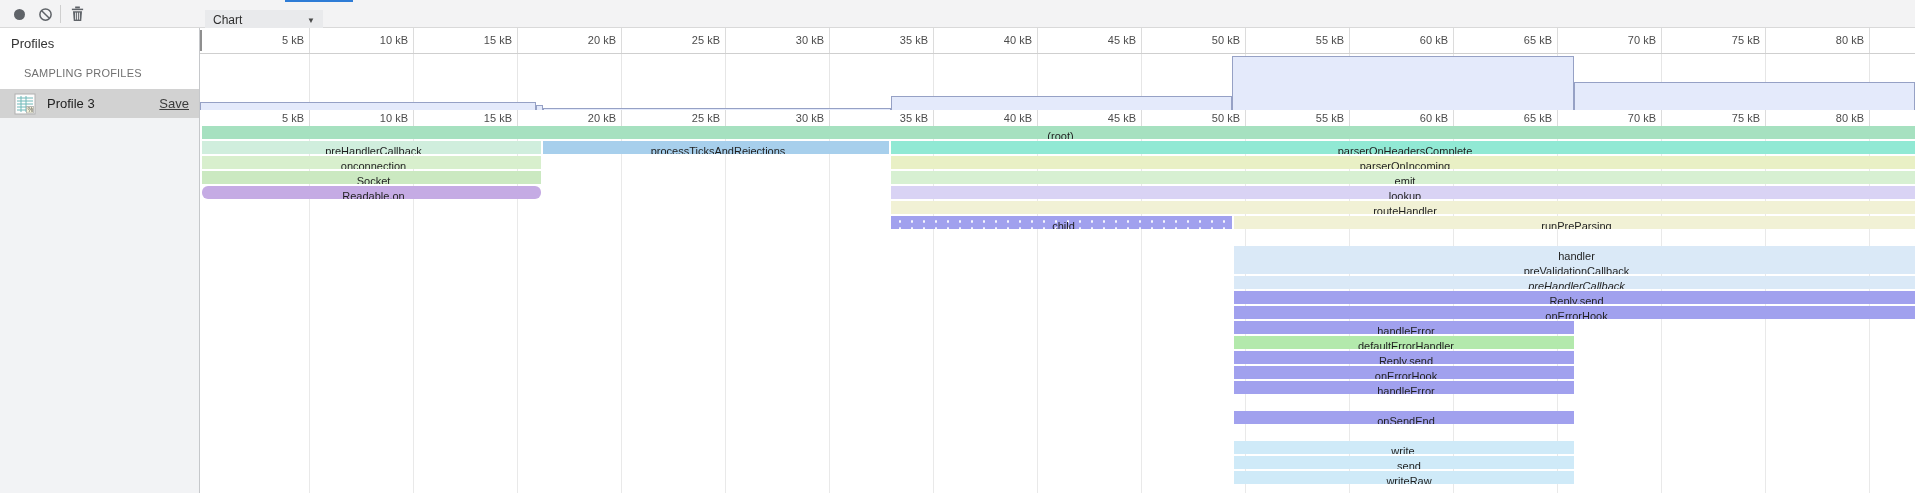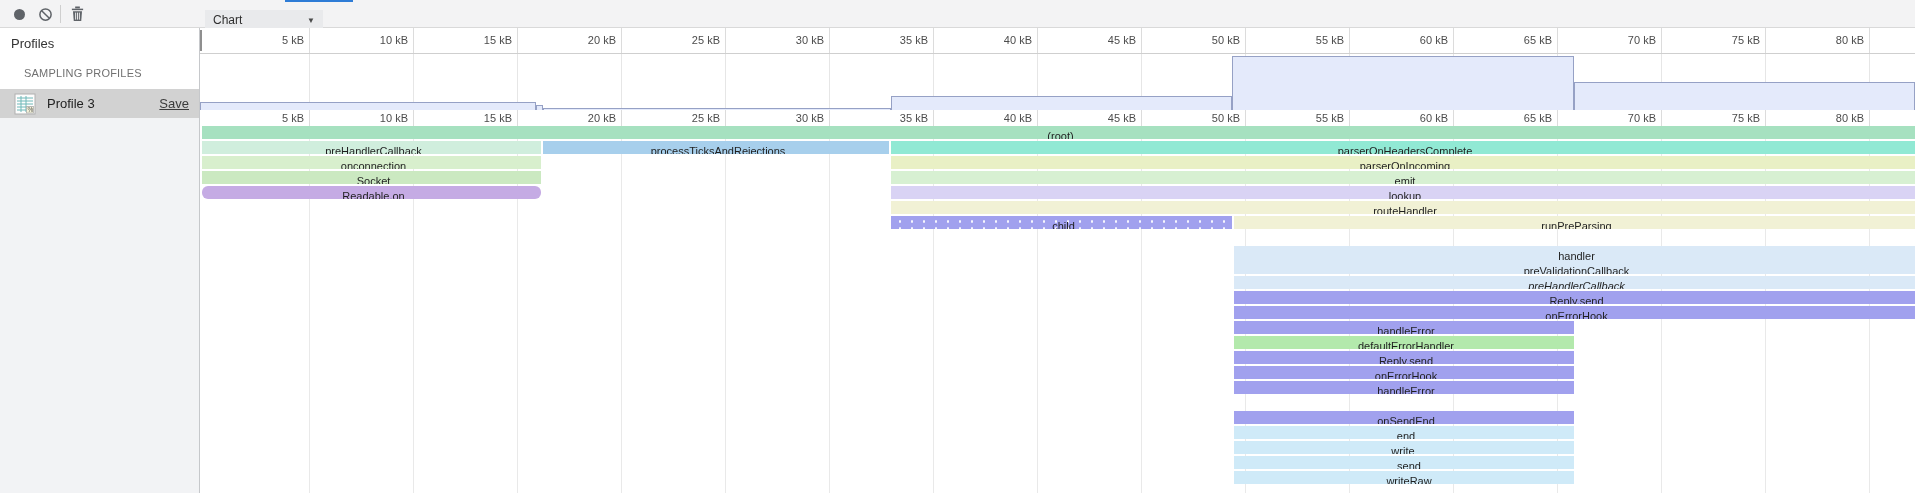--- a/index.html
+++ b/index.html
@@ -243,20 +243,19 @@
         <div class="bar" style="left: 1034px; top: 135px; width: 681px; height: 13px; background-color: rgb(218, 233, 247);"><span class="bar-label">preValidationCallback</span></div>
         <div class="bar" style="left: 1034px; top: 150px; width: 681px; height: 13px; background-color: rgb(218, 233, 247); font-style: italic;"><span class="bar-label">preHandlerCallback</span></div>
         <div class="bar" style="left: 1034px; top: 165px; width: 681px; height: 13px; background-color: rgb(161, 161, 238);"><span class="bar-label">Reply.send</span></div>
         <div class="bar" style="left: 1034px; top: 180px; width: 681px; height: 13px; background-color: rgb(161, 161, 238);"><span class="bar-label">onErrorHook</span></div>
         <div class="bar" style="left: 1034px; top: 195px; width: 340px; height: 13px; background-color: rgb(161, 161, 238);"><span class="bar-label">handleError</span></div>
         <div class="bar" style="left: 1034px; top: 210px; width: 340px; height: 13px; background-color: rgb(179, 233, 172);"><span class="bar-label">defaultErrorHandler</span></div>
         <div class="bar" style="left: 1034px; top: 225px; width: 340px; height: 13px; background-color: rgb(161, 161, 238);"><span class="bar-label">Reply.send</span></div>
         <div class="bar" style="left: 1034px; top: 240px; width: 340px; height: 13px; background-color: rgb(161, 161, 238);"><span class="bar-label">onErrorHook</span></div>
         <div class="bar" style="left: 1034px; top: 255px; width: 340px; height: 13px; background-color: rgb(161, 161, 238);"><span class="bar-label">handleError</span></div>
         <div class="bar" style="left: 1034px; top: 285px; width: 340px; height: 13px; background-color: rgb(161, 161, 238);"><span class="bar-label">onSendEnd</span></div>
-        <div class="bar" style="left: 1034px; top: 300px; width: 340px; height: 13px; background-color: rgb(207, 234, 248);"><span class="bar-label">end</span></div>
         <div class="bar" style="left: 1034px; top: 315px; width: 340px; height: 13px; background-color: rgb(207, 234, 248);"><span class="bar-label">write_</span></div>
         <div class="bar" style="left: 1034px; top: 330px; width: 340px; height: 13px; background-color: rgb(207, 234, 248);"><span class="bar-label">_send</span></div>
         <div class="bar" style="left: 1034px; top: 345px; width: 340px; height: 13px; background-color: rgb(207, 234, 248);"><span class="bar-label">_writeRaw</span></div>
       </div>
   </div>
 
 </div>
 
 </body></html>

